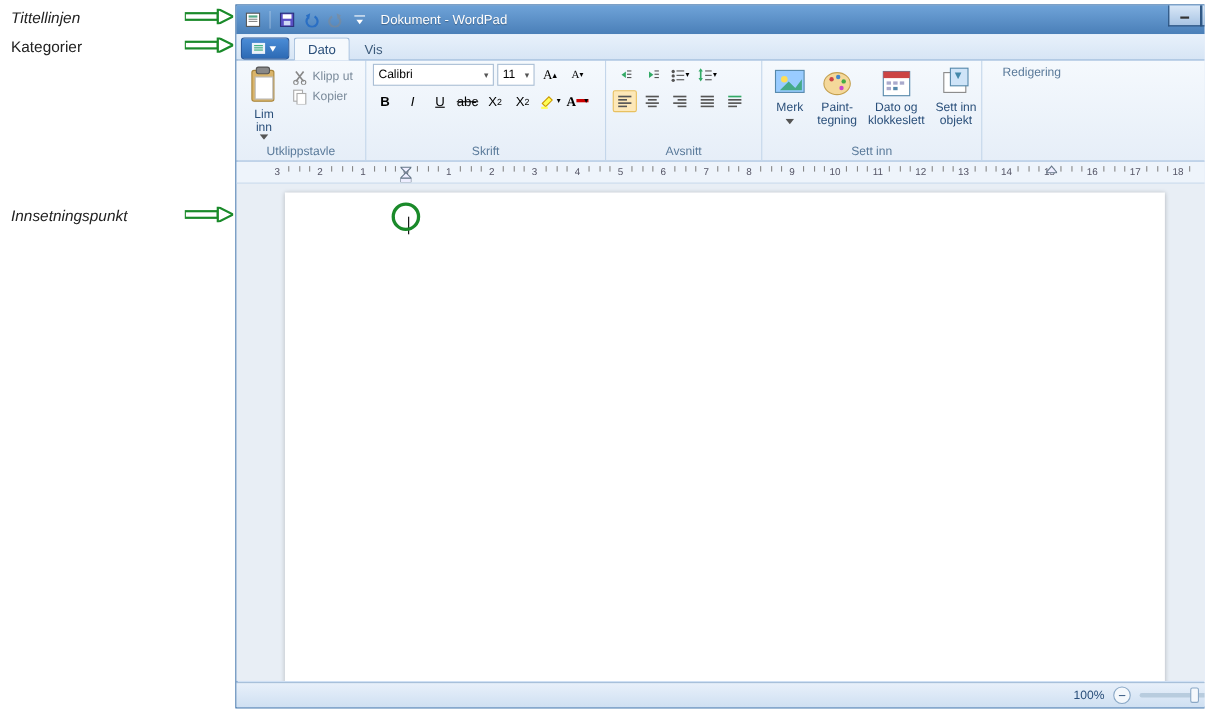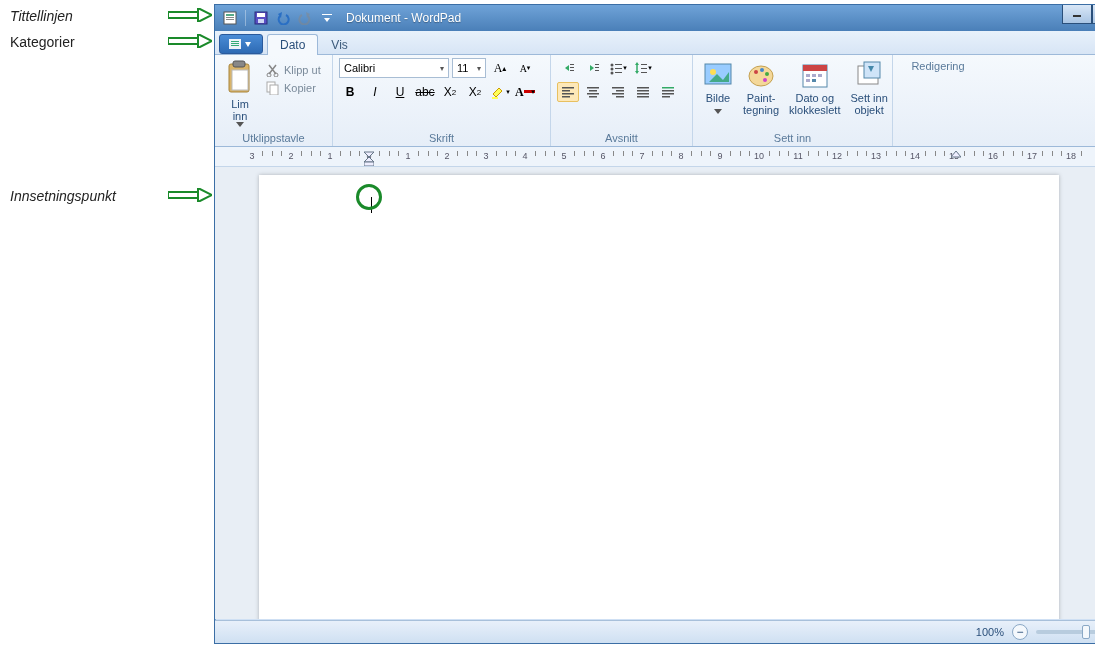--- a/index.html
+++ b/index.html
@@ -369,21 +369,21 @@
     </div>
 
     <div class="group" style="width:200px;">
       <div class="group-body insert-body">
         <div class="big-btn">
           <svg width="30" height="30">
               <rect x="2" y="4" width="26" height="20" fill="#9cf" stroke="#58a"></rect>
               <circle cx="10" cy="12" r="3" fill="#fd5"></circle>
               <polygon points="6,22 14,14 20,20 26,12 26,22" fill="#4a8"></polygon>
             </svg>
-          <div class="lbl"><span>Bilde</span><br><svg width="8" height="5" style="display:inline">
+          <div class="lbl"><span>Merk</span><br><svg width="8" height="5" style="display:inline">
                 <polygon points="0,0 8,0 4,5" fill="#555"></polygon>
               </svg></div>
         </div>
         <div class="big-btn">
           <svg width="30" height="30">
               <ellipse cx="15" cy="16" rx="12" ry="10" fill="#f4d89a" stroke="#c4a050"></ellipse>
               <circle cx="10" cy="12" r="2" fill="#c44"></circle>
               <circle cx="16" cy="10" r="2" fill="#48c"></circle>
               <circle cx="21" cy="14" r="2" fill="#4a4"></circle>
               <circle cx="19" cy="20" r="2" fill="#c4c"></circle>

